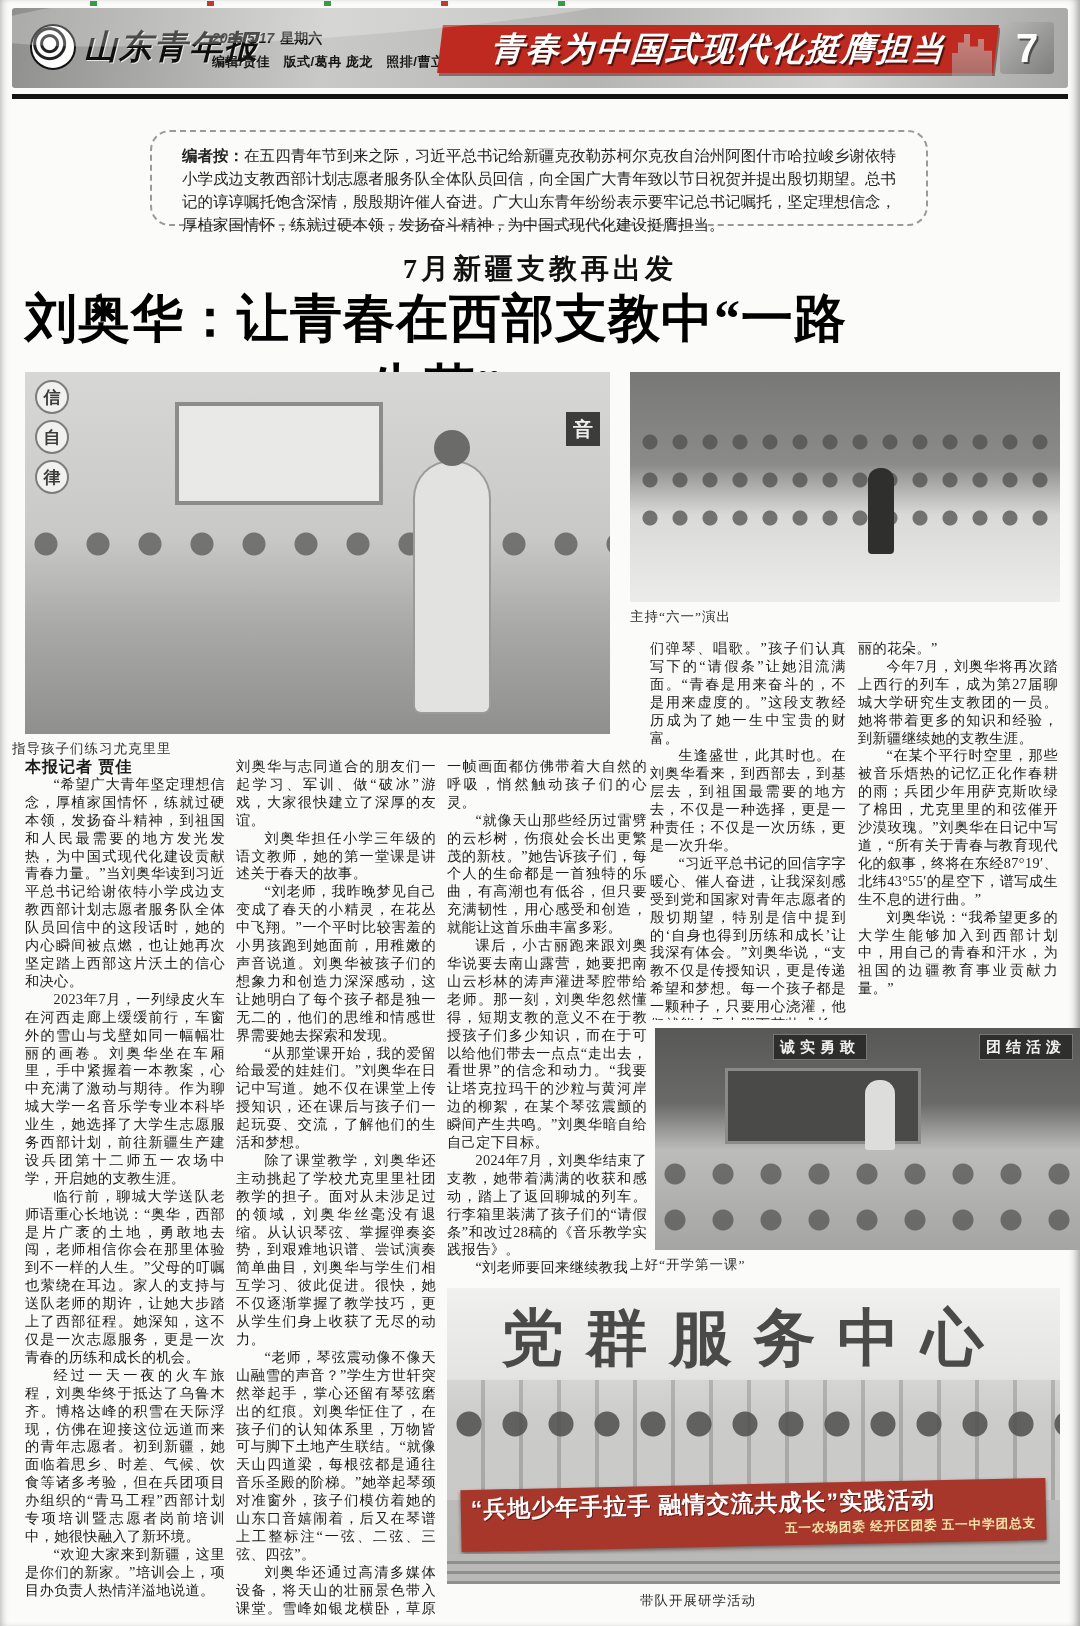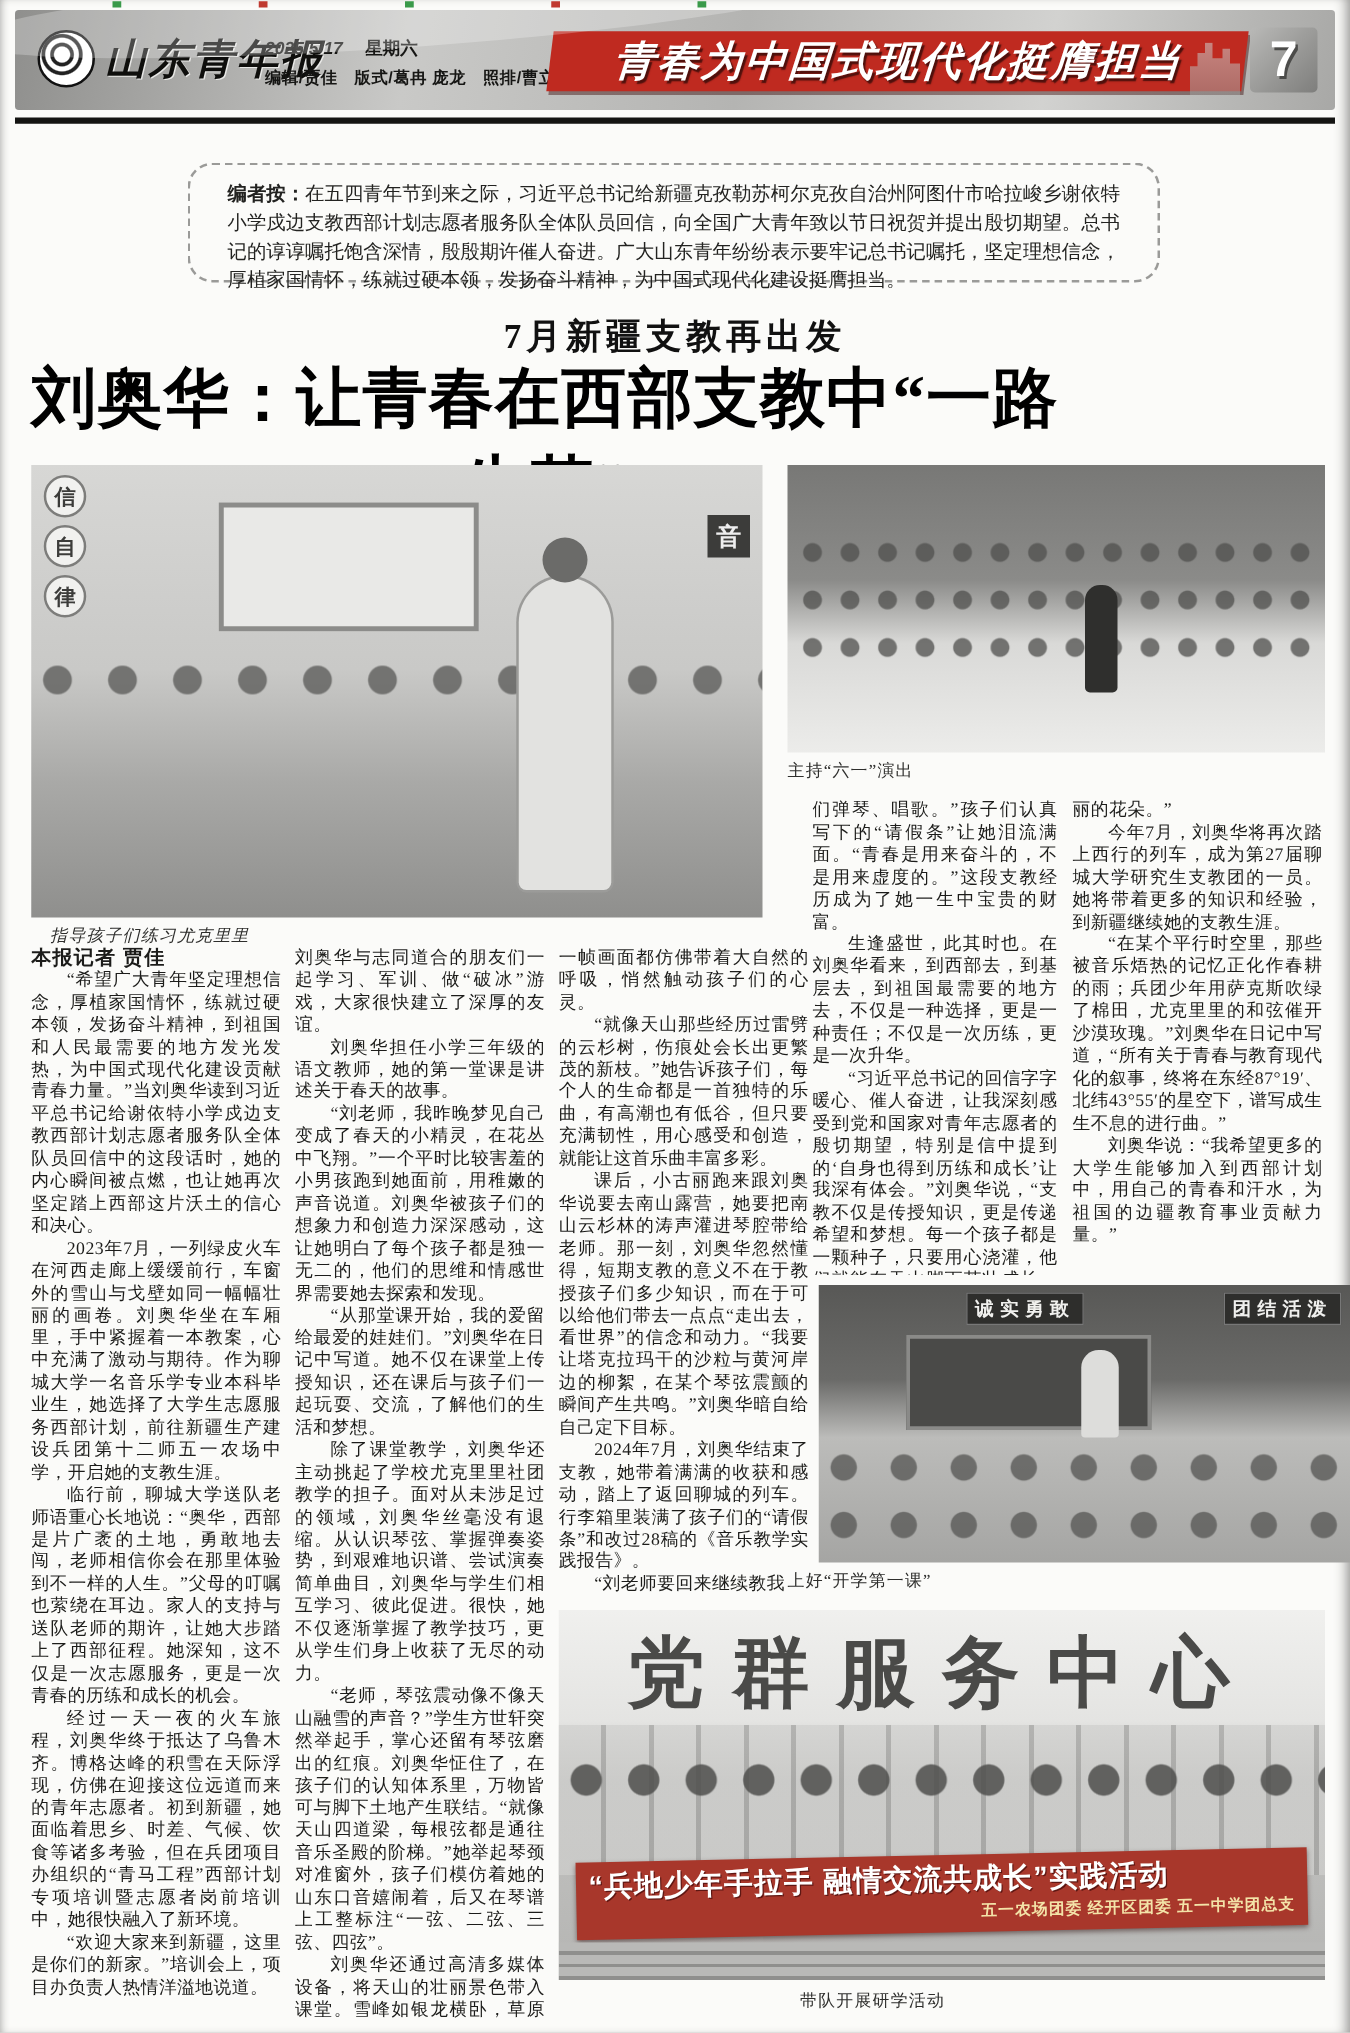--- a/index.html
+++ b/index.html
@@ -14,21 +14,21 @@
     overflow:hidden;}
   .masthead::after{content:"";position:absolute;left:-40px;top:-30px;width:700px;height:60px;
     background:rgba(255,255,255,.25);transform:rotate(-4deg);border-radius:50%;}
   .logo-wrap{position:absolute;left:18px;top:16px;display:flex;align-items:center;gap:8px;}
   .logo-disc{width:46px;height:46px;border-radius:50%;background:radial-gradient(circle at 42% 42%,#fff 0 6px,#222 7px 9px,#fff 10px 13px,#222 14px 16px,#fff 17px 100%);
     border:2px solid #111;box-sizing:border-box;}
   .paper-name{font-size:33px;font-weight:900;font-style:italic;letter-spacing:2px;color:#0e0e0c;
     text-shadow:1px 1px 0 #e8e8e6;}
   .mast-meta{position:absolute;left:200px;top:22px;font-family:"Liberation Sans","DejaVu Sans",sans-serif;color:#161614;}
   .mast-date{font-size:14px;font-weight:bold;font-style:italic;}
-  .mast-date .weekday{font-style:normal;margin-left:14px;}
+  .mast-date .weekday{font-style:normal;margin-left:2px;}
   .mast-staff{font-size:13px;font-weight:bold;margin-top:5px;letter-spacing:.5px;}
   .slogan-band{position:absolute;left:428px;top:17px;width:556px;height:48px;background:#bf2a20;
     transform:skewX(-7deg);box-shadow:2px 3px 0 rgba(60,10,8,.45);display:flex;align-items:center;justify-content:center;}
   .slogan-text{transform:skewX(3deg);font-family:"Liberation Sans","DejaVu Sans",sans-serif;
     font-weight:900;font-style:italic;font-size:33px;color:#fff;letter-spacing:2px;white-space:nowrap;
     text-shadow:2px 2px 1px rgba(50,10,8,.8);}
   .skyline{position:absolute;right:76px;top:26px;width:40px;height:42px;opacity:.55;
     background:linear-gradient(#cfcfcd,#9f9f9d);
     clip-path:polygon(0 100%,0 45%,15% 45%,15% 20%,30% 20%,30% 0,45% 0,45% 30%,65% 30%,65% 12%,80% 12%,80% 40%,100% 40%,100% 100%);}
   .page-num-box{position:absolute;right:14px;top:14px;width:54px;height:52px;
@@ -59,21 +59,21 @@
   .ph1 .heads{position:absolute;left:0;top:150px;width:100%;height:120px;
     background-image:radial-gradient(circle at 21px 22px,#5e5e5c 0 11px,rgba(0,0,0,0) 12px);background-size:52px 120px;opacity:.8;}
   .ph1 .board{position:absolute;left:150px;top:30px;width:200px;height:95px;background:#e9e9e7;border:4px solid #8c8c8a;}
   .ph1 .teacher{position:absolute;left:390px;top:90px;width:74px;height:250px;background:#e2e2e0;border-radius:36px 36px 6px 6px;box-shadow:0 0 0 2px #9b9b99;}
   .ph1 .teacher::before{content:"";position:absolute;left:19px;top:-32px;width:36px;height:36px;border-radius:50%;background:#6b6b69;}
   .plaques{position:absolute;left:10px;top:8px;display:flex;flex-direction:column;gap:6px;}
   .plaques span{width:30px;height:30px;border-radius:50%;background:#f1f1ef;border:2px solid #7d7d7b;
     display:flex;align-items:center;justify-content:center;font-size:17px;font-weight:700;color:#3c3c3a;}
   .roomsign{position:absolute;right:10px;top:40px;width:34px;height:34px;background:#3c3c3a;color:#eee;
     display:flex;align-items:center;justify-content:center;font-size:20px;font-weight:700;}
-  .cap1{left:40px;top:740px;width:585px;font-style:italic;}
+  .cap1{left:12px;top:740px;width:585px;}
 
   .ph2{left:630px;top:372px;width:430px;height:230px;background:linear-gradient(#787876 0%,#8b8b89 40%,#d9d9d7 62%,#ececea 100%);}
   .ph2 .rows{position:absolute;left:6px;top:58px;width:418px;height:110px;
     background-image:radial-gradient(circle at 14px 12px,#4f4f4d 0 7px,rgba(0,0,0,0) 8px);background-size:30px 38px;opacity:.75;}
   .ph2 .host{position:absolute;left:238px;top:96px;width:26px;height:86px;background:#2f2f2d;border-radius:12px 12px 4px 4px;}
   .cap2{left:630px;top:608px;width:430px;}
 
   .ph3{left:655px;top:1028px;width:430px;height:222px;background:linear-gradient(#585856 0%,#6a6a68 34%,#bcbcba 55%,#a5a5a3 100%);}
   .ph3 .plaq{position:absolute;top:6px;height:24px;padding:0 6px;background:#2e2e2c;color:#f0f0ee;
     font-size:15px;font-weight:700;letter-spacing:5px;display:flex;align-items:center;border:1px solid #777;}

